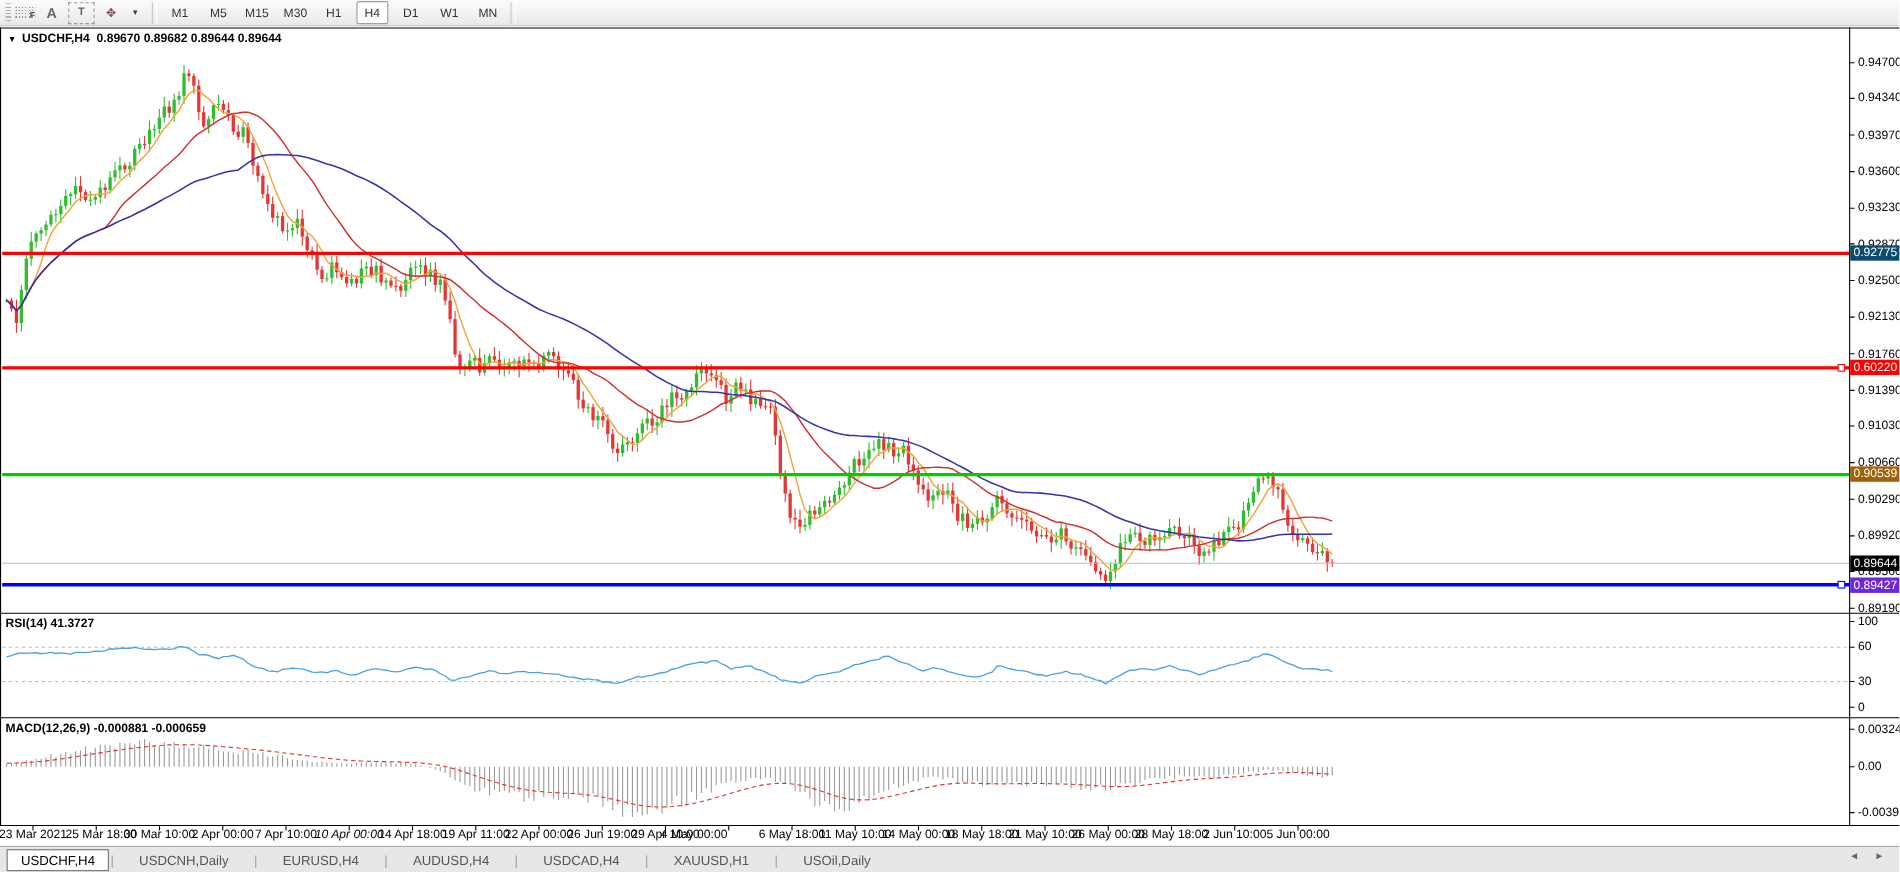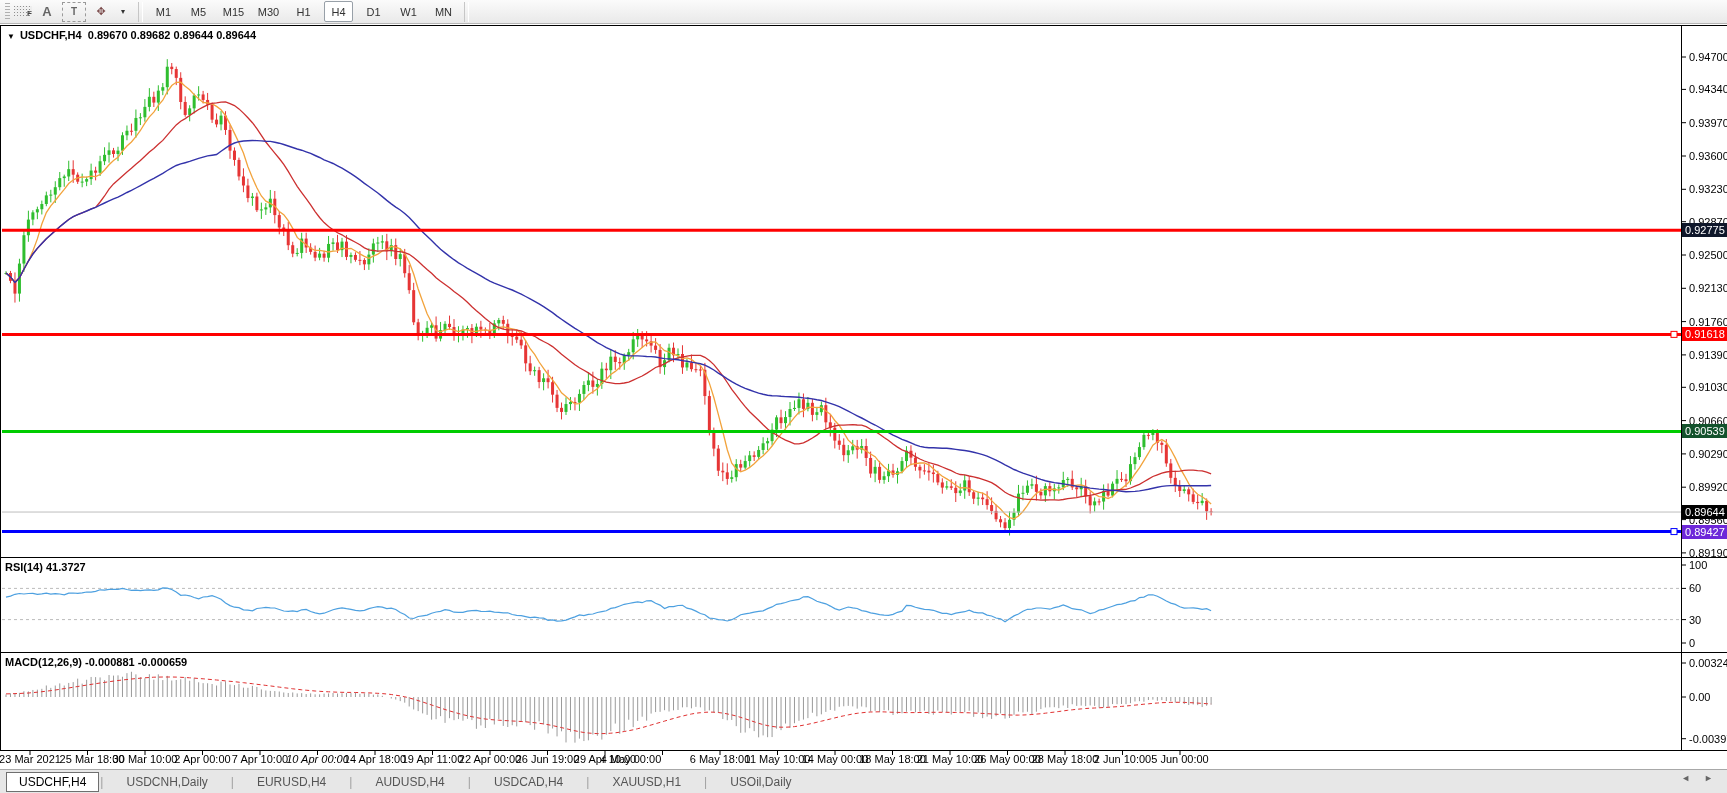--- a/index.html
+++ b/index.html
@@ -988,23 +988,23 @@
         <div class="tick-label" style="top: 463.2px;">0.89920</div>
         <div class="tick-label" style="top: 495.6px;">0.89560</div>
         <div class="tick-label" style="top: 528.9px;">0.89190</div>
         <div class="tick-label" style="top: 541px;">100</div>
         <div class="tick-label" style="top: 564.4px;">60</div>
         <div class="tick-label" style="top: 595.6px;">30</div>
         <div class="tick-label" style="top: 619px;">0</div>
         <div class="tick-label" style="top: 639.002px;">0.003241</div>
         <div class="tick-label" style="top: 673px;">0.00</div>
         <div class="tick-label" style="top: 714.708px;">-0.003976</div>
-        <div class="hl-box" style="top: 206.25px; background: #0f172a;">0.92775</div>
-        <div class="hl-box" style="top: 310.38px; background: rgb(255, 0, 0);">0.91618</div>
-        <div class="hl-box" style="top: 407.49px; background: #14532d;">0.90539</div>
+        <div class="hl-box" style="top: 206.25px; background: #0c4a6e;">0.92775</div>
+        <div class="hl-box" style="top: 310.38px; background: rgb(255, 0, 0);">0.60220</div>
+        <div class="hl-box" style="top: 407.49px; background: #a16207;">0.90539</div>
         <div class="hl-box" style="top: 488.04px; background: rgb(0, 0, 0);">0.89644</div>
         <div class="hl-box" style="top: 507.57px; background: #6d28d9;">0.89427</div>
       </div>
     <div id="date-labels">
         <div class="date-label" style="left: 30px;">23 Mar 2021</div>
         <div class="date-label" style="left: 92px;">25 Mar 18:00</div>
         <div class="date-label" style="left: 145px;">30 Mar 10:00</div>
         <div class="date-label" style="left: 202.5px;">2 Apr 00:00</div>
         <div class="date-label" style="left: 260px; text-align: center;">7 Apr 10:00</div>
         <div class="date-label" style="left: 317.5px; font-style: italic;">10 Apr 00:00</div>

